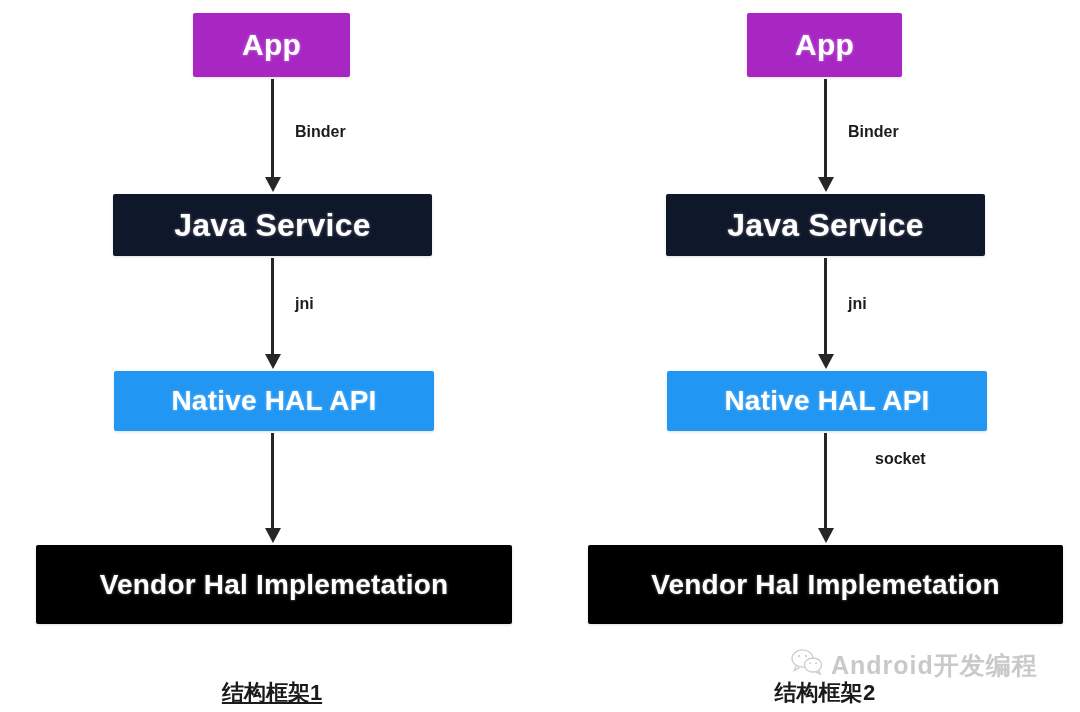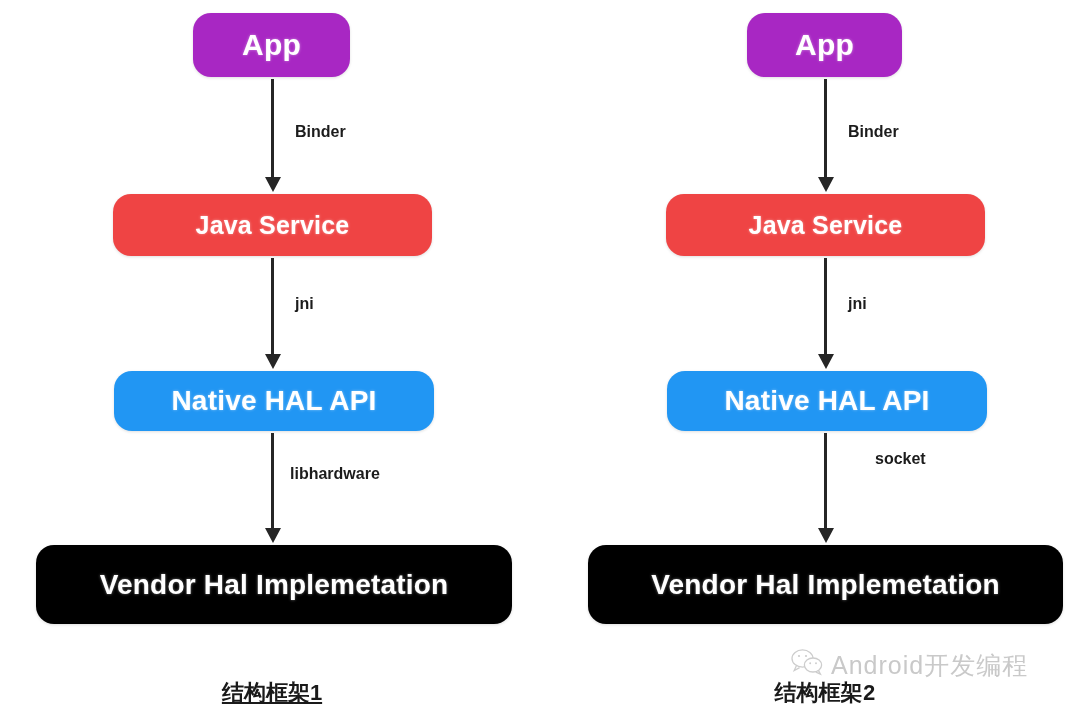--- a/index.html
+++ b/index.html
@@ -17,32 +17,32 @@
     background: #ffffff;
     overflow: hidden;
   }
 
   
   .box {
     position: absolute;
     display: flex;
     align-items: center;
     justify-content: center;
-    border-radius: 18px;
+    border-radius: 2px;
     color: #ffffff;
     font-weight: bold;
     letter-spacing: 0.2px;
     text-align: center;
     box-sizing: border-box;
     text-shadow: 0 0 3px rgba(255,255,255,0.45);
     box-shadow: 0 1px 3px rgba(0,0,0,0.13);
     white-space: nowrap;
   }
   .box.app      { background: #a827c3; font-size: 30px; }
-  .box.service  { background: #ef4444; font-size: 25px; }
+  .box.service  { background: #0f172a; font-size: 32px; }
   .box.hal      { background: #2196f3; font-size: 28px; }
   .box.vendor   { background: #000000; font-size: 28px; }
 
   
   .arrow {
     position: absolute;
     width: 3px;
     background: #262626;
   }
   .arrow .head {
@@ -80,20 +80,21 @@
   .watermark {
     position: absolute;
     display: flex;
     align-items: center;
     gap: 7px;
     color: #c9c9c9;
     font-size: 25px;
     letter-spacing: 1px;
     white-space: nowrap;
     user-select: none;
+    font-weight: bold;
   }
   .wm-icon { display: block; }
 </style>
 </head>
 <body>
 
 <div id="canvas">
 
   <div class="box app" style="left:193px; top:13px; width:157px; height:64px;">
     <span>App</span>
@@ -113,21 +114,20 @@
   </div>
   <div class="arrow-label" style="left:295px; top:295px;">jni</div>
 
   <div class="box hal" style="left:114px; top:371px; width:320px; height:60px;">
     <span>Native HAL API</span>
   </div>
 
   <div class="arrow" style="left:271px; top:433px; height:97px;">
     <span class="head"></span>
   </div>
-  <div class="arrow-label" style="left:290px; top:465px;">libhardware</div>
 
   <div class="box vendor" style="left:36px; top:545px; width:476px; height:79px;">
     <span>Vendor Hal Implemetation</span>
   </div>
 
   <div class="caption" style="left:272px; top:678px;text-decoration:underline;">结构框架1</div>
 
   <div class="box app" style="left:747px; top:13px; width:155px; height:64px;">
     <span>App</span>
   </div>

